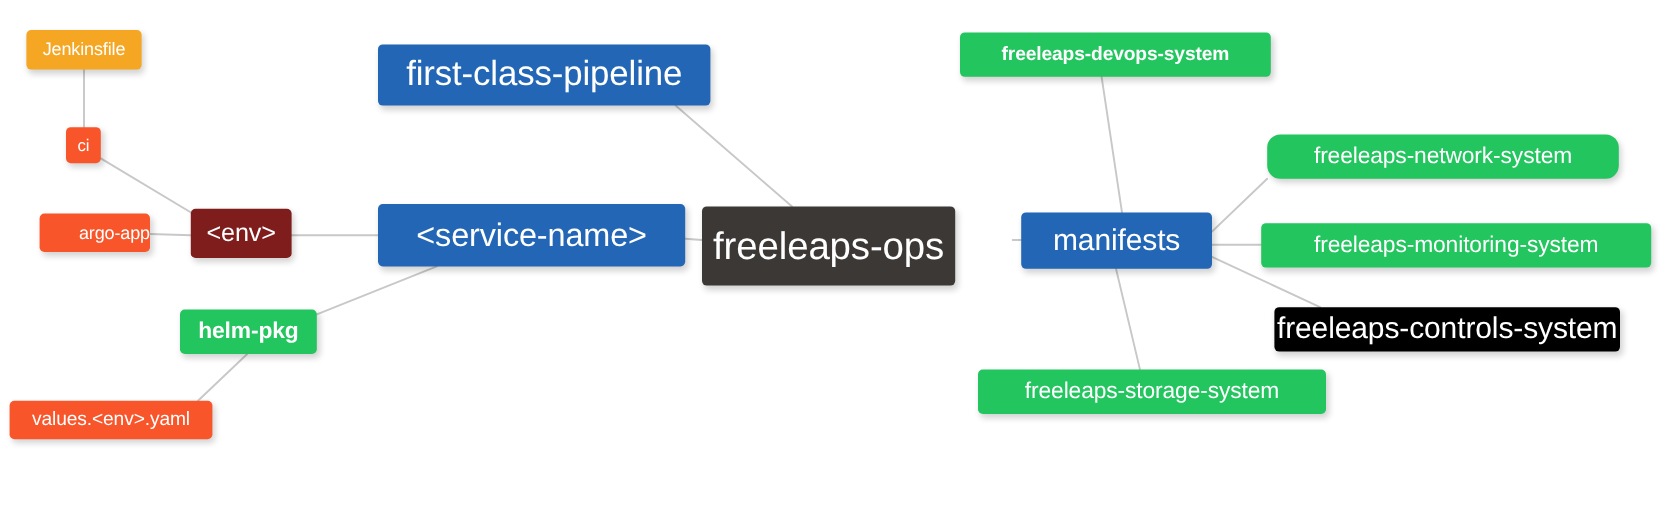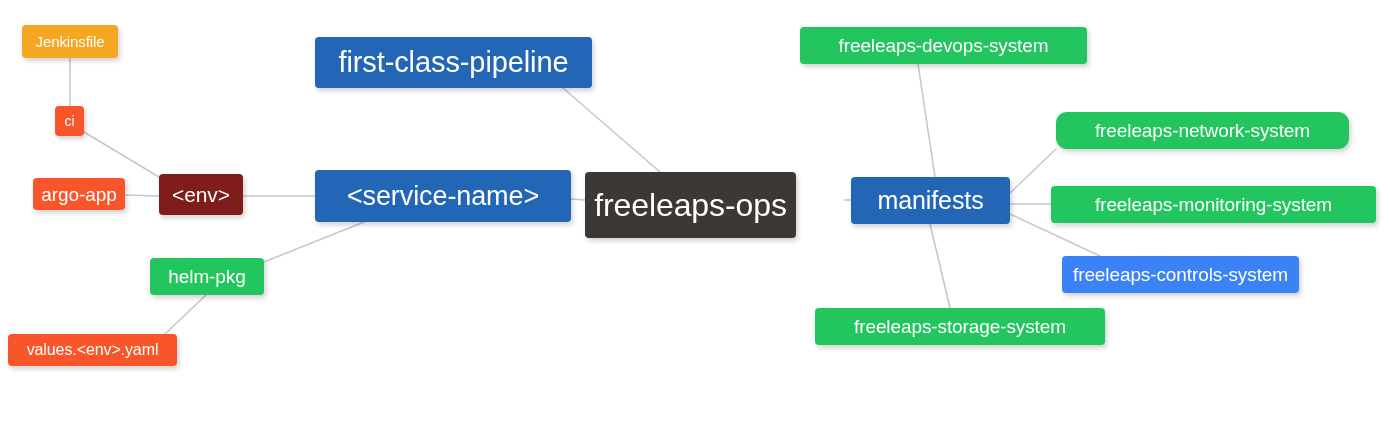--- a/index.html
+++ b/index.html
@@ -66,53 +66,53 @@
       <line x1="1010" y1="214" x2="1100" y2="256" stroke="#c8c8c8" stroke-width="1.6" stroke-linecap="round"></line>
       <line x1="930" y1="224" x2="950" y2="308" stroke="#c8c8c8" stroke-width="1.6" stroke-linecap="round"></line>
     </svg>
   <div id="node-layer">
       <div class="node" style="left: 22px; top: 25px; width: 96px; height: 33px; background: rgb(245, 166, 35); font-size: 15px;">
         <span class="node-label">Jenkinsfile</span>
       </div>
       <div class="node" style="left: 55px; top: 106px; width: 29px; height: 30px; background: rgb(249, 85, 42); font-size: 14px;">
         <span class="node-label">ci</span>
       </div>
-      <div class="node" style="left: 33px; top: 178px; width: 92px; height: 32px; background: rgb(249, 85, 42); font-size: 19px;">
+      <div class="node" style="left: 33px; top: 178px; width: 92px; height: 32px; background: rgb(249, 85, 42); font-size: 15px; justify-content: flex-end;">
         <span class="node-label">argo-app</span>
       </div>
       <div class="node" style="left: 159px; top: 174px; width: 84px; height: 41px; background: #7f1d1d; font-size: 21px;">
         <span class="node-label">&lt;env&gt;</span>
       </div>
-      <div class="node" style="left: 150px; top: 258px; width: 114px; height: 37px; background: rgb(34, 197, 94); font-size: 19px;">
+      <div class="node" style="left: 150px; top: 258px; width: 114px; height: 37px; background: rgb(34, 197, 94); font-size: 19px; font-weight: bold;">
         <span class="node-label">helm-pkg</span>
       </div>
       <div class="node" style="left: 8px; top: 334px; width: 169px; height: 32px; background: rgb(249, 85, 42); font-size: 16px;">
         <span class="node-label">values.&lt;env&gt;.yaml</span>
       </div>
       <div class="node" style="left: 315px; top: 37px; width: 277px; height: 51px; background: rgb(34, 102, 181); font-size: 29px;">
         <span class="node-label">first-class-pipeline</span>
       </div>
       <div class="node" style="left: 315px; top: 170px; width: 256px; height: 52px; background: rgb(34, 102, 181); font-size: 27px;">
         <span class="node-label">&lt;service-name&gt;</span>
       </div>
       <div class="node" style="left: 585px; top: 172px; width: 211px; height: 66px; background: rgb(60, 56, 54); font-size: 32px;">
         <span class="node-label">freeleaps-ops</span>
       </div>
       <div class="node" style="left: 851px; top: 177px; width: 159px; height: 47px; background: rgb(34, 102, 181); font-size: 25px;">
         <span class="node-label">manifests</span>
       </div>
-      <div class="node" style="left: 800px; top: 27px; width: 287px; height: 37px; background: rgb(34, 197, 94); font-size: 19px;">
+      <div class="node" style="left: 800px; top: 27px; width: 259px; height: 37px; background: rgb(34, 197, 94); font-size: 16px; font-weight: bold;">
         <span class="node-label">freeleaps-devops-system</span>
       </div>
       <div class="node" style="left: 1056px; top: 112px; width: 293px; height: 37px; background: rgb(34, 197, 94); font-size: 19px; border-radius: 11px;">
         <span class="node-label">freeleaps-network-system</span>
       </div>
       <div class="node" style="left: 1051px; top: 186px; width: 325px; height: 37px; background: rgb(34, 197, 94); font-size: 19px;">
         <span class="node-label">freeleaps-monitoring-system</span>
       </div>
-      <div class="node" style="left: 1062px; top: 256px; width: 237px; height: 37px; background: #3b82f6; font-size: 19px;">
+      <div class="node" style="left: 1062px; top: 256px; width: 288px; height: 37px; background: #000000; font-size: 25px;">
         <span class="node-label">freeleaps-controls-system</span>
       </div>
       <div class="node" style="left: 815px; top: 308px; width: 290px; height: 37px; background: rgb(34, 197, 94); font-size: 19px;">
         <span class="node-label">freeleaps-storage-system</span>
       </div>
     </div>
 </div>
 
 </body></html>

